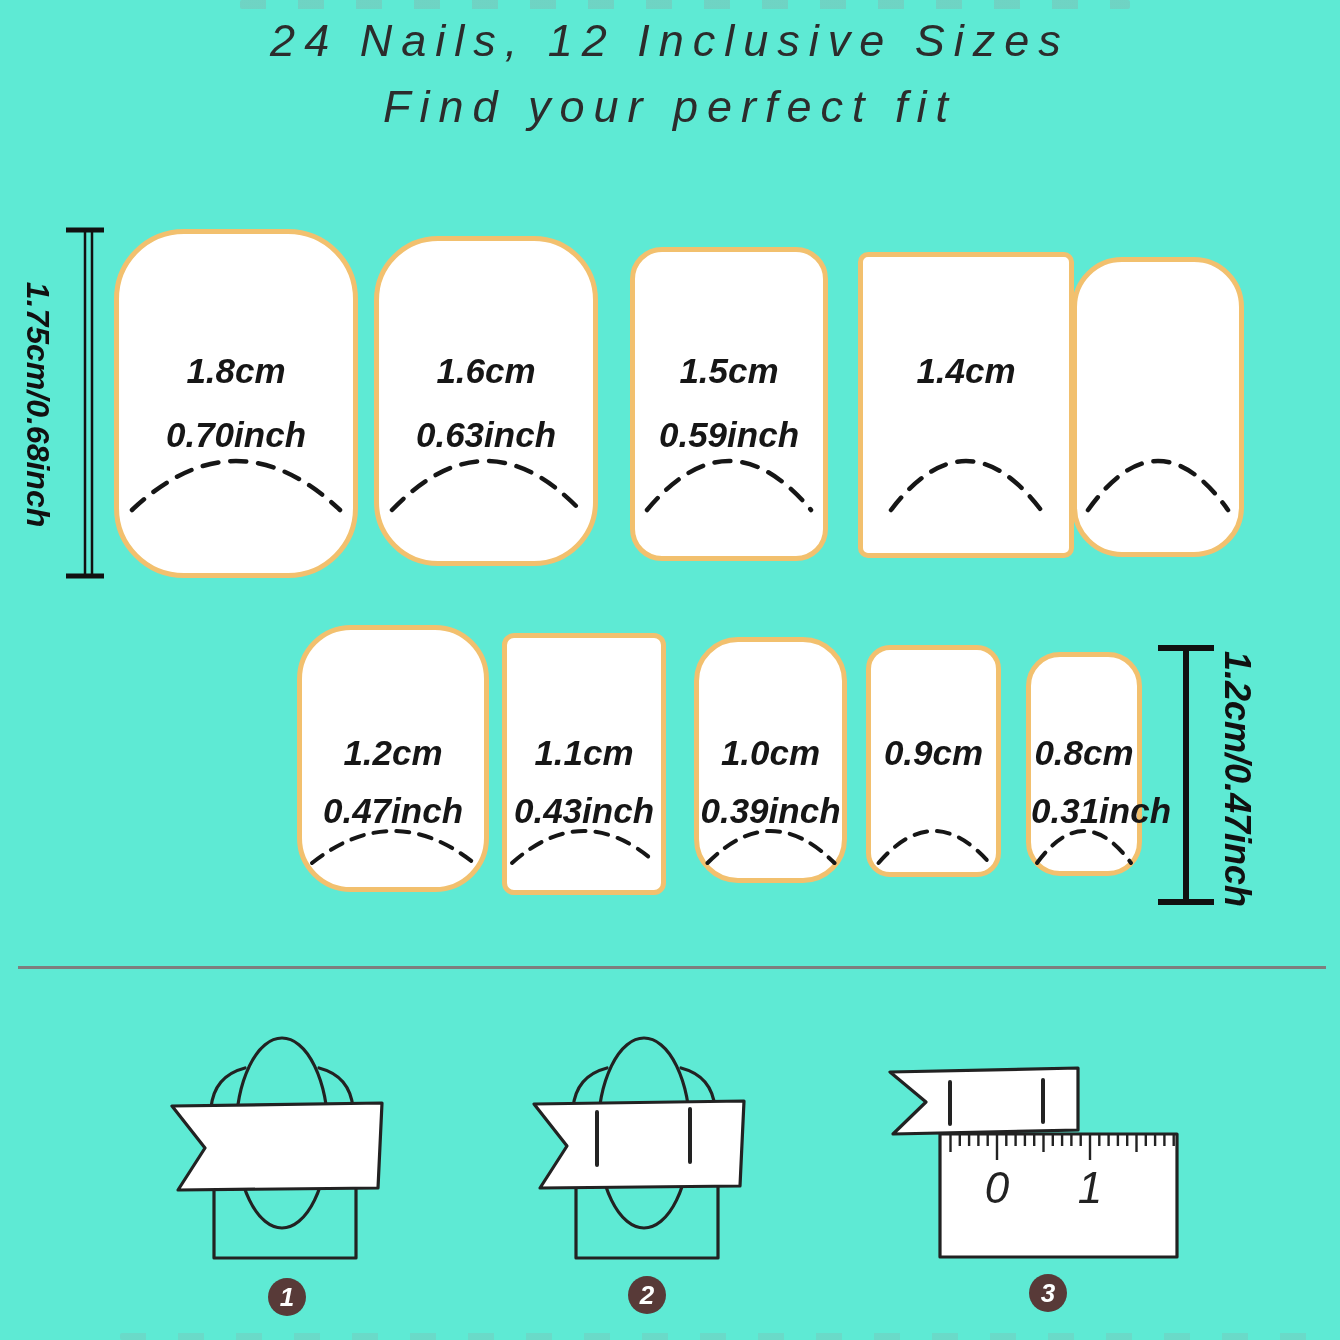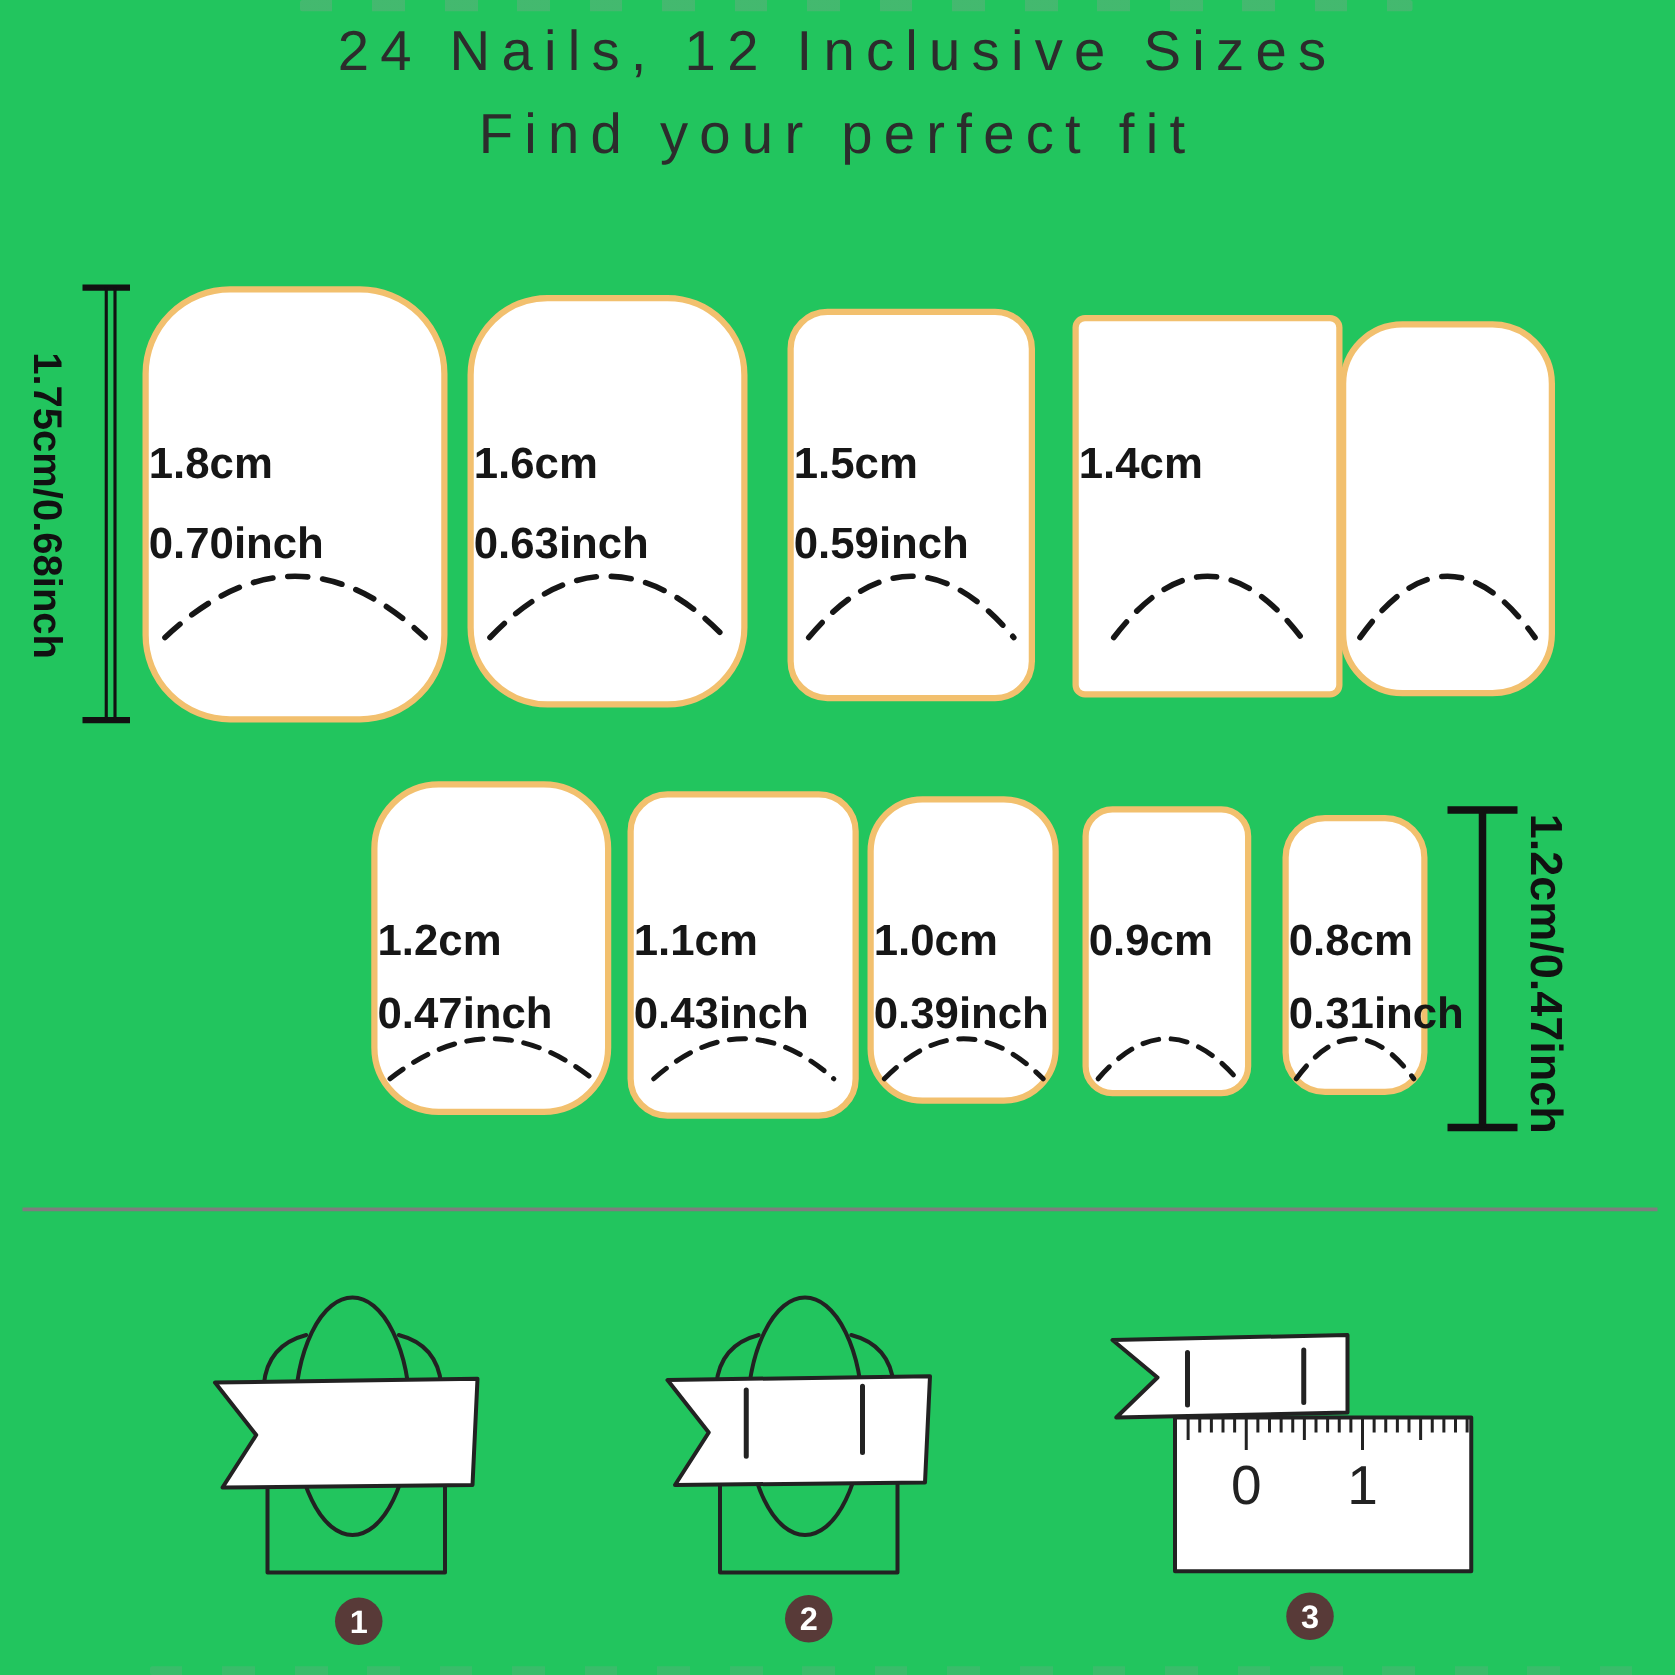--- a/index.html
+++ b/index.html
@@ -1,32 +1,32 @@
 <!DOCTYPE html>
 <html><head>
 <meta charset="utf-8">
 <style>
   html,body{margin:0;padding:0;background:#ffffff;}
-  .page{position:relative;width:1340px;height:1340px;background:#22c55e;overflow:hidden;
-        font-family:"Liberation Sans",sans-serif;color:#1c1c1c;}
+  .page{position:relative;width:1340px;height:1340px;background:#5eead4;overflow:hidden;
+        font-family:"Liberation Sans",sans-serif;color:#1c1c1c;font-style:italic;}
 
   
   .smudge{position:absolute;opacity:.28;border-radius:2px;
           background:repeating-linear-gradient(90deg,#9a9a9a 0 26px,transparent 26px 58px);}
   .smudge.top{left:240px;top:0;width:890px;height:9px;}
   .smudge.bottom{left:120px;bottom:0;width:1210px;height:7px;opacity:.2;}
 
   
   .title-block{position:absolute;top:16px;left:0;width:100%;text-align:center;color:#2c2c2c;}
   .title-line1{font-size:45px;line-height:50px;letter-spacing:9px;font-weight:400;}
   .title-line2{font-size:45px;line-height:50px;letter-spacing:9px;font-weight:400;margin-top:16px;}
 
   
   .nail{position:absolute;box-sizing:border-box;border:5px solid #f2c06e;background:#fff;}
-  .nail .labels{position:absolute;left:0;right:0;font-weight:700;
+  .nail .labels{position:absolute;left:0;right:0;text-align:center;font-weight:700;
                 font-size:35px;color:#161616;white-space:nowrap;}
   .nail .labels div{height:64px;line-height:64px;}
   .row2 .labels div{height:58px;line-height:58px;}
   .arc{position:absolute;left:50%;transform:translateX(-50%);overflow:visible;}
   .arc path{fill:none;stroke:#161616;stroke-width:4.5;stroke-dasharray:16 12;stroke-linecap:round;}
   .row2 .arc path{stroke-width:4;stroke-dasharray:13 10;}
 
   
   .bracket{position:absolute;overflow:visible;}
   .bracket path{stroke:#111;fill:none;}
@@ -115,21 +115,21 @@
   <div class="nail row2" style="left:297px;top:625px;width:192px;height:267px;border-radius:54px;">
     <div class="labels" style="top:94px;">
       <div>1.2cm</div>
       <div>0.47inch</div>
     </div>
     <svg class="arc" style="top:179px;" width="174" height="60" viewBox="0 0 174 60">
         <path d="M6 54 Q87 -10 168 54"></path>
       </svg>
   </div>
 
-  <div class="nail row2" style="left:502px;top:633px;width:185px;height:262px;border-radius:32px;">
+  <div class="nail row2" style="left:502px;top:633px;width:164px;height:262px;border-radius:12px;">
     <div class="labels" style="top:86px;">
       <div>1.1cm</div>
       <div>0.43inch</div>
     </div>
     <svg class="arc" style="top:171px;" width="156" height="60" viewBox="0 0 156 60">
         <path d="M6 54 Q78 -10 150 54"></path>
       </svg>
   </div>
 
   <div class="nail row2" style="left:694px;top:637px;width:153px;height:246px;border-radius:44px;padding-left:10px;">

